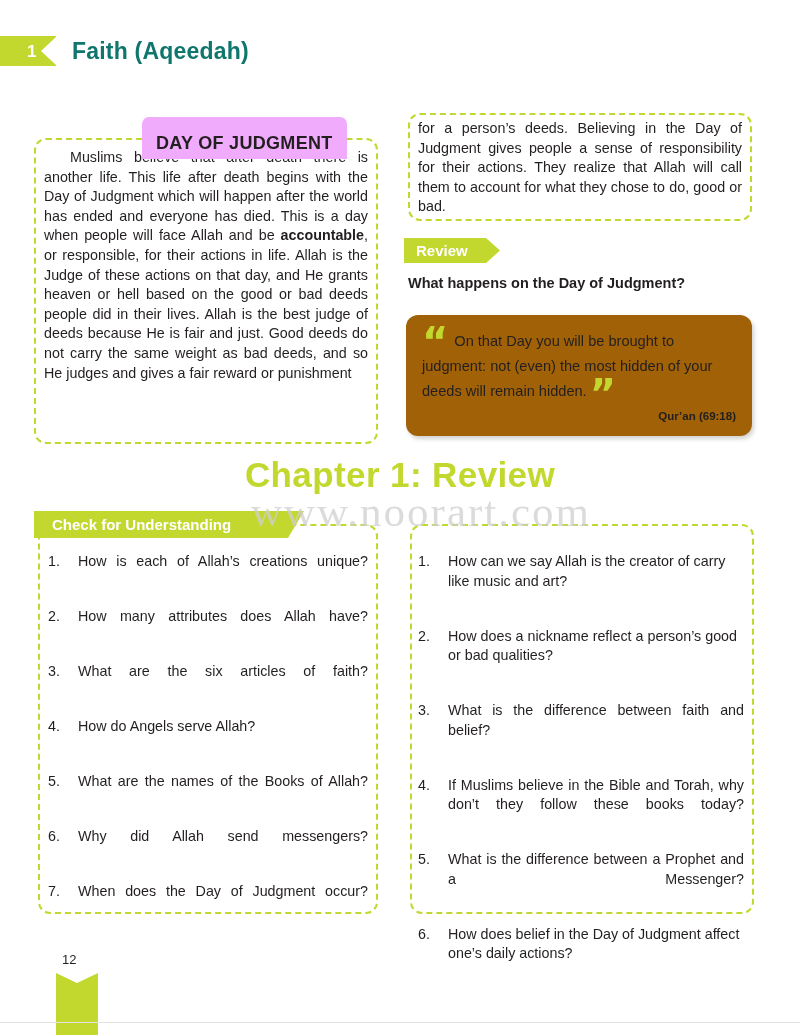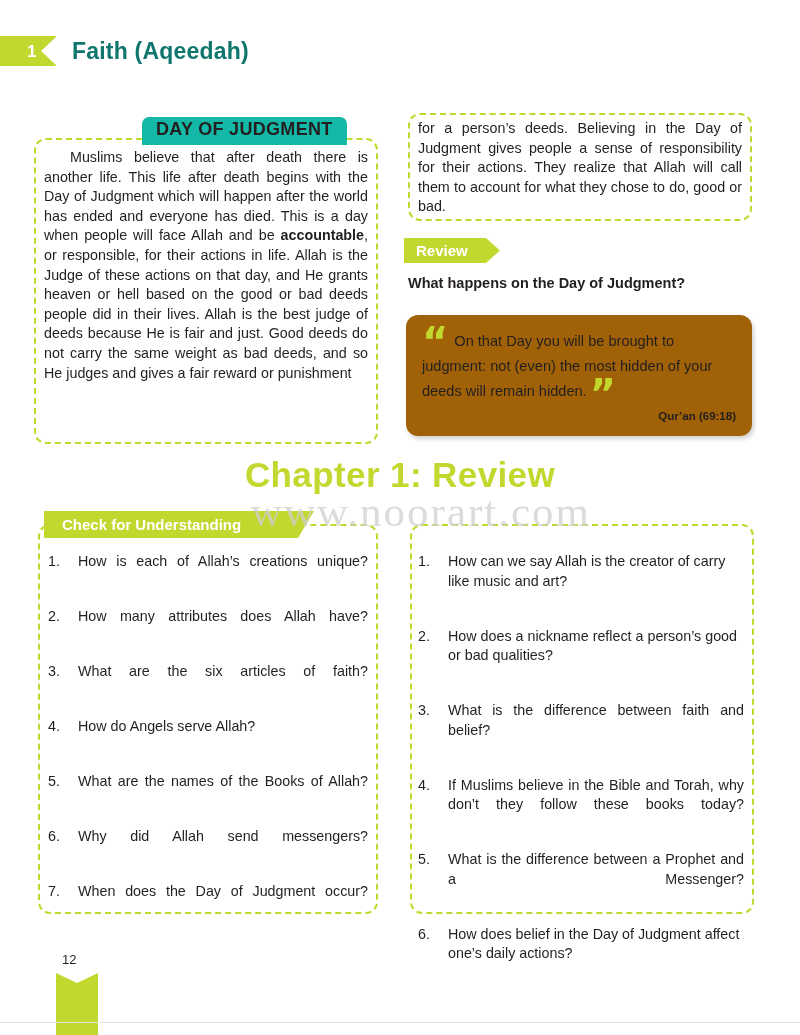--- a/index.html
+++ b/index.html
@@ -75,22 +75,22 @@
     border-radius: 12px;
     box-sizing: border-box;
     background: transparent;
   }
 
   
   .lesson-title {
     position: absolute;
     left: 142px;
     top: 117px;
-    padding: 2px 14px 5px 14px;
-    background: #14b8a6;
+    padding: 16px 14px 5px 14px;
+    background: #f0abfc;
     border-radius: 7px 7px 0 0;
     font-size: 18px;
     font-weight: bold;
     letter-spacing: 0.3px;
     color: #231f20;
     z-index: 3;
     white-space: nowrap;
   }
 
   
@@ -323,21 +323,21 @@
 
   <div class="quote-card" style="left:406px; top:315px; width:346px; height:121px;">
     <p class="quote-text"><span class="qmark qmark-open">“</span><span>On that Day you will be brought to judgment: not (even) the most hidden of your deeds will remain hidden.</span><span class="qmark qmark-close">”</span></p>
     <div class="quote-source">Qur’an (69:18)</div>
   </div>
 
   <div class="chapter-review-title">Chapter 1: Review</div>
 
   <div class="watermark">www.noorart.com</div>
 
-  <div class="section-banner banner-left" style="left:44px; top:511px; width:270px;">
+  <div class="section-banner banner-left" style="left:34px; top:511px; width:270px;">
     <span class="banner-label">Check for Understanding</span>
   </div>
   <div class="dashed-box" style="left:38px; top:524px; width:340px; height:390px;"></div>
   <ul class="qlist" style="left:48px; top:552px; width:320px;">
     <li class="qitem">
       <span class="qnum">1.</span>
       <span class="qtext">How is each of Allah’s creations unique?</span>
     </li>
     <li class="qitem">
       <span class="qnum">2.</span>

